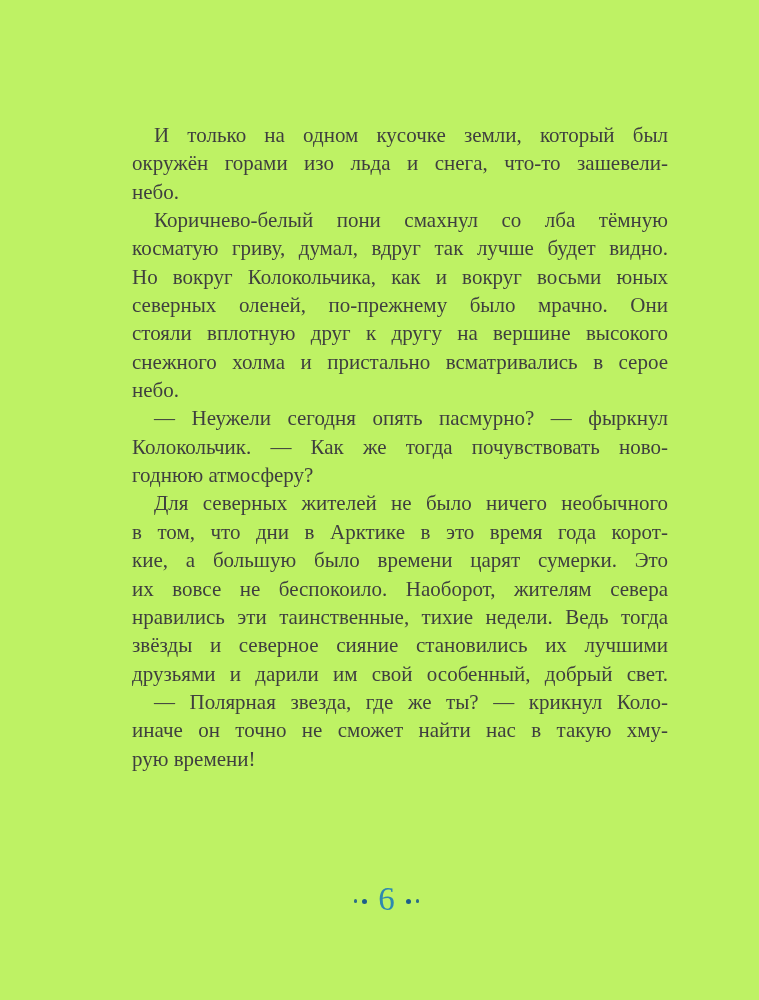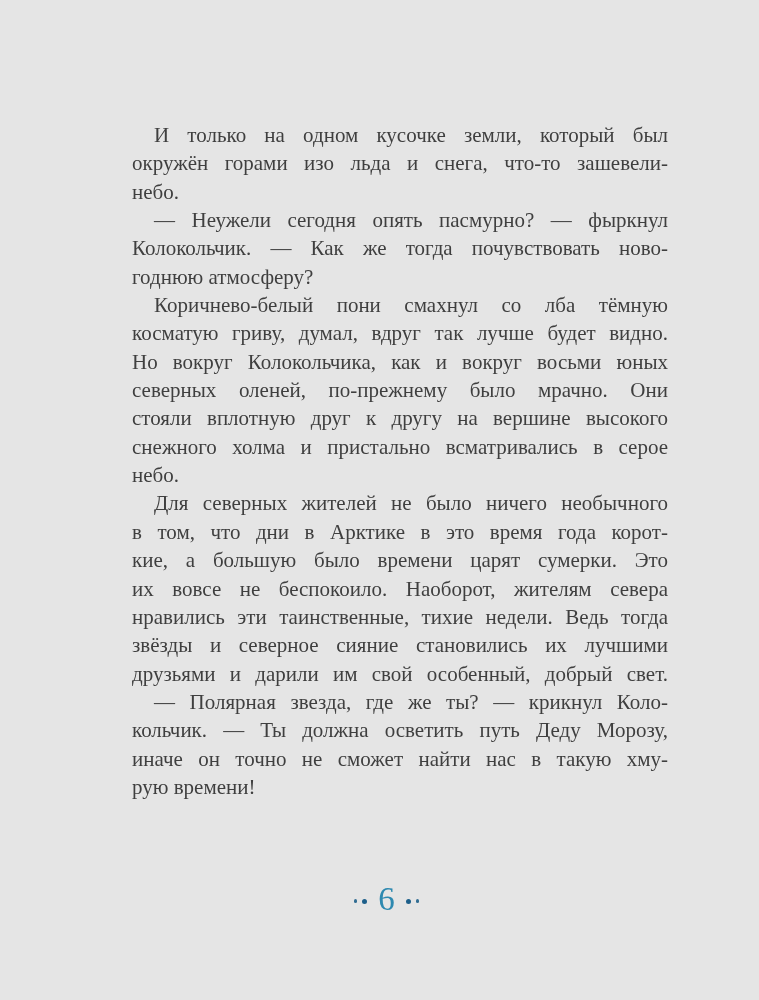--- a/index.html
+++ b/index.html
@@ -68,55 +68,54 @@
     transform: translateY(1px);
   }
   .folio .dot.lg { width: 5px; height: 5px; }
   .folio .dot.sm { width: 3.5px; height: 3.5px; opacity: 0.9; }
   .folio .dot.sm.left  { margin-right: 5px; }
   .folio .dot.sm.right { margin-left: 5px; }
 </style>
 </head>
 <body style="background: rgb(253, 253, 254);">
 
-<main class="page" style="background: #e5e5e5;">
+<main class="page" style="background: #bef264;">
 
   <section class="text-block" style="color: rgb(63, 63, 63);">
 
   <div class="paragraph">
         <div class="line first">И только на одном кусочке земли, который был</div>
         <div class="line">окружён горами изо льда и снега, что-то зашевели-</div>
         <div class="line last">небо.</div>
       </div>
       <div class="paragraph">
-        <div class="line first">— Неужели сегодня опять пасмурно? — фыркнул</div>
-        <div class="line">Колокольчик. — Как же тогда почувствовать ново-</div>
-        <div class="line last">годнюю атмосферу?</div>
-      </div>
-      <div class="paragraph">
         <div class="line first">Коричнево-белый пони смахнул со лба тёмную</div>
         <div class="line">косматую гриву, думал, вдруг так лучше будет видно.</div>
         <div class="line">Но вокруг Колокольчика, как и вокруг восьми юных</div>
         <div class="line">северных оленей, по-прежнему было мрачно. Они</div>
         <div class="line">стояли вплотную друг к другу на вершине высокого</div>
         <div class="line">снежного холма и пристально всматривались в серое</div>
         <div class="line last">небо.</div>
+      </div>
+      <div class="paragraph">
+        <div class="line first">— Неужели сегодня опять пасмурно? — фыркнул</div>
+        <div class="line">Колокольчик. — Как же тогда почувствовать ново-</div>
+        <div class="line last">годнюю атмосферу?</div>
       </div>
       <div class="paragraph">
         <div class="line first">Для северных жителей не было ничего необычного</div>
         <div class="line">в том, что дни в Арктике в это время года корот-</div>
         <div class="line">кие, а большую было времени царят сумерки. Это</div>
         <div class="line">их вовсе не беспокоило. Наоборот, жителям севера</div>
         <div class="line">нравились эти таинственные, тихие недели. Ведь тогда</div>
         <div class="line">звёзды и северное сияние становились их лучшими</div>
         <div class="line last fill">друзьями и дарили им свой особенный, добрый свет.</div>
       </div>
       <div class="paragraph">
         <div class="line first">— Полярная звезда, где же ты? — крикнул Коло-</div>
-        <div class="line">кольчик. — Ты должна осветить путь Деду Морозу,</div>
         <div class="line">иначе он точно не сможет найти нас в такую хму-</div>
         <div class="line last">рую времени!</div>
       </div>
     </section>
 
   <div class="folio">
     <span class="dot sm left" style="background: rgb(29, 95, 138);"></span>
     <span class="dot lg" style="background: rgb(29, 95, 138);"></span>
     <span class="num" style="color: rgb(46, 137, 176);">6</span>
     <span class="dot lg" style="background: rgb(29, 95, 138);"></span>

